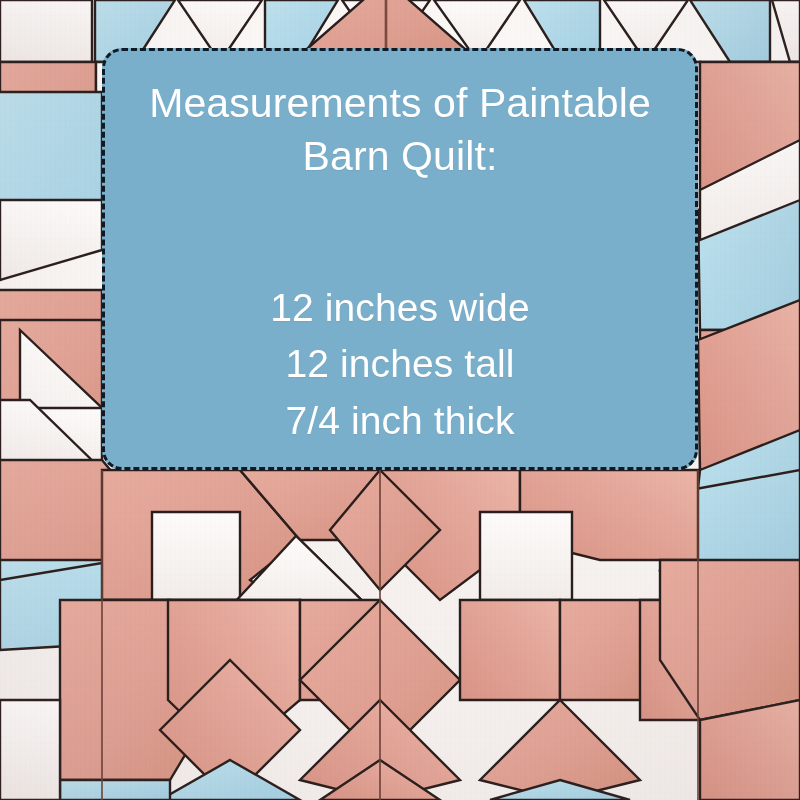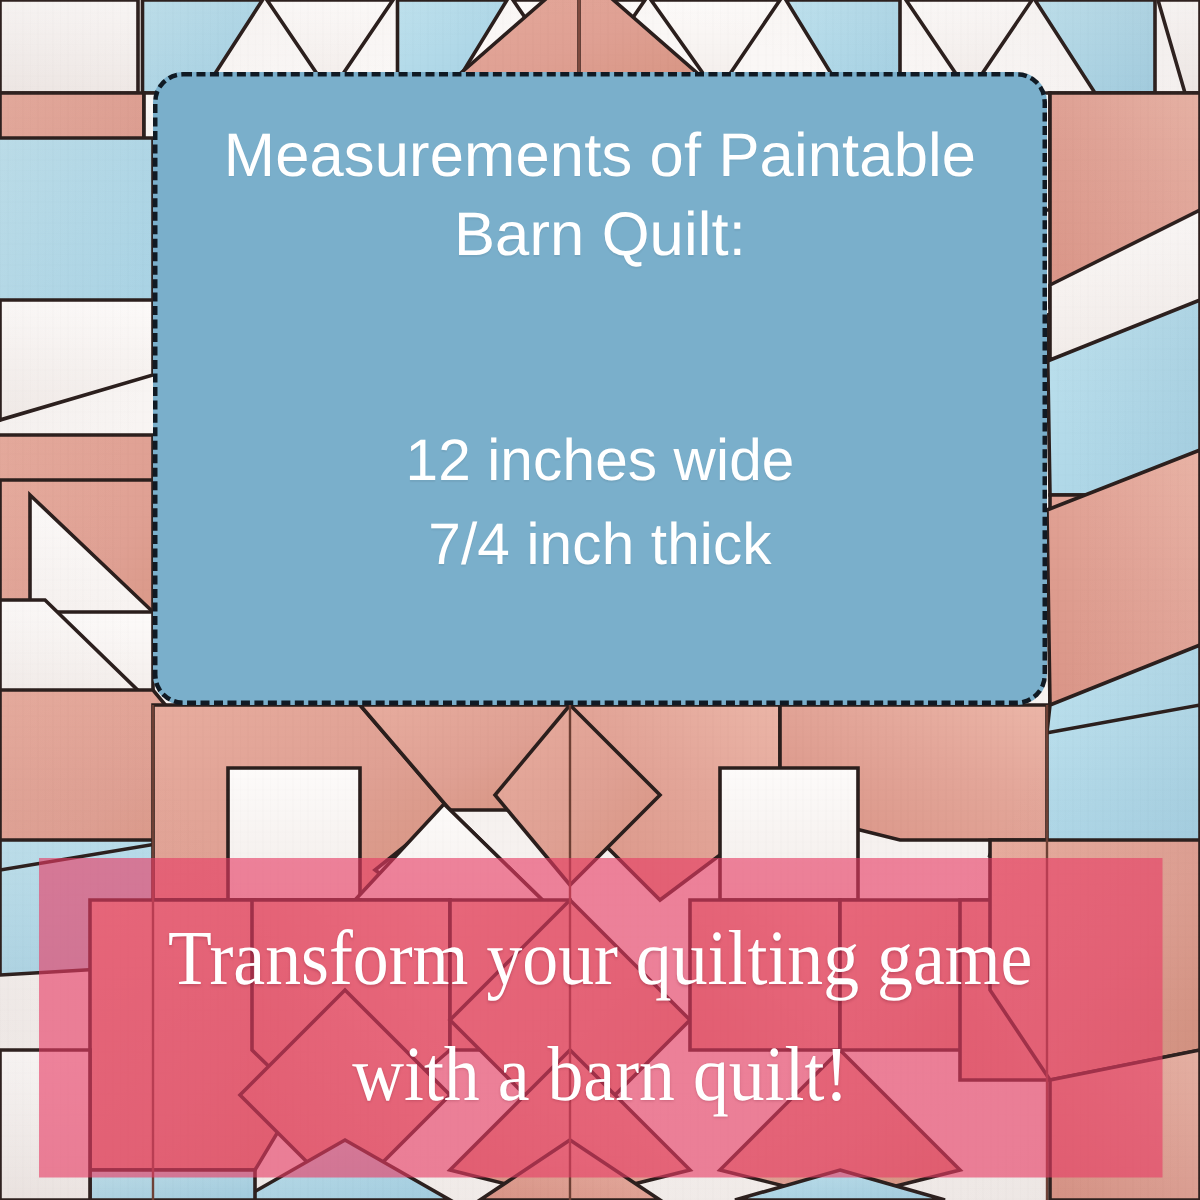--- a/index.html
+++ b/index.html
@@ -254,22 +254,19 @@
   </div>
   <div id="photo-texture"></div>
   <div id="photo-vignette"></div>
 
   <div id="info-card">
     <div id="info-title">Measurements of Paintable
 Barn Quilt:</div>
 
     <div id="measure-list">
       <span class="measure-line">12 inches wide</span>
+      <span class="measure-line">12 inches tall</span>
       <span class="measure-line">7/4 inch thick</span>
     </div>
   </div>
 
-  <div id="tagline-banner">
-    <div id="tagline-text">Transform your quilting game
-with a barn quilt!</div>
-  </div>
 
 </div>
 
 </body></html>

